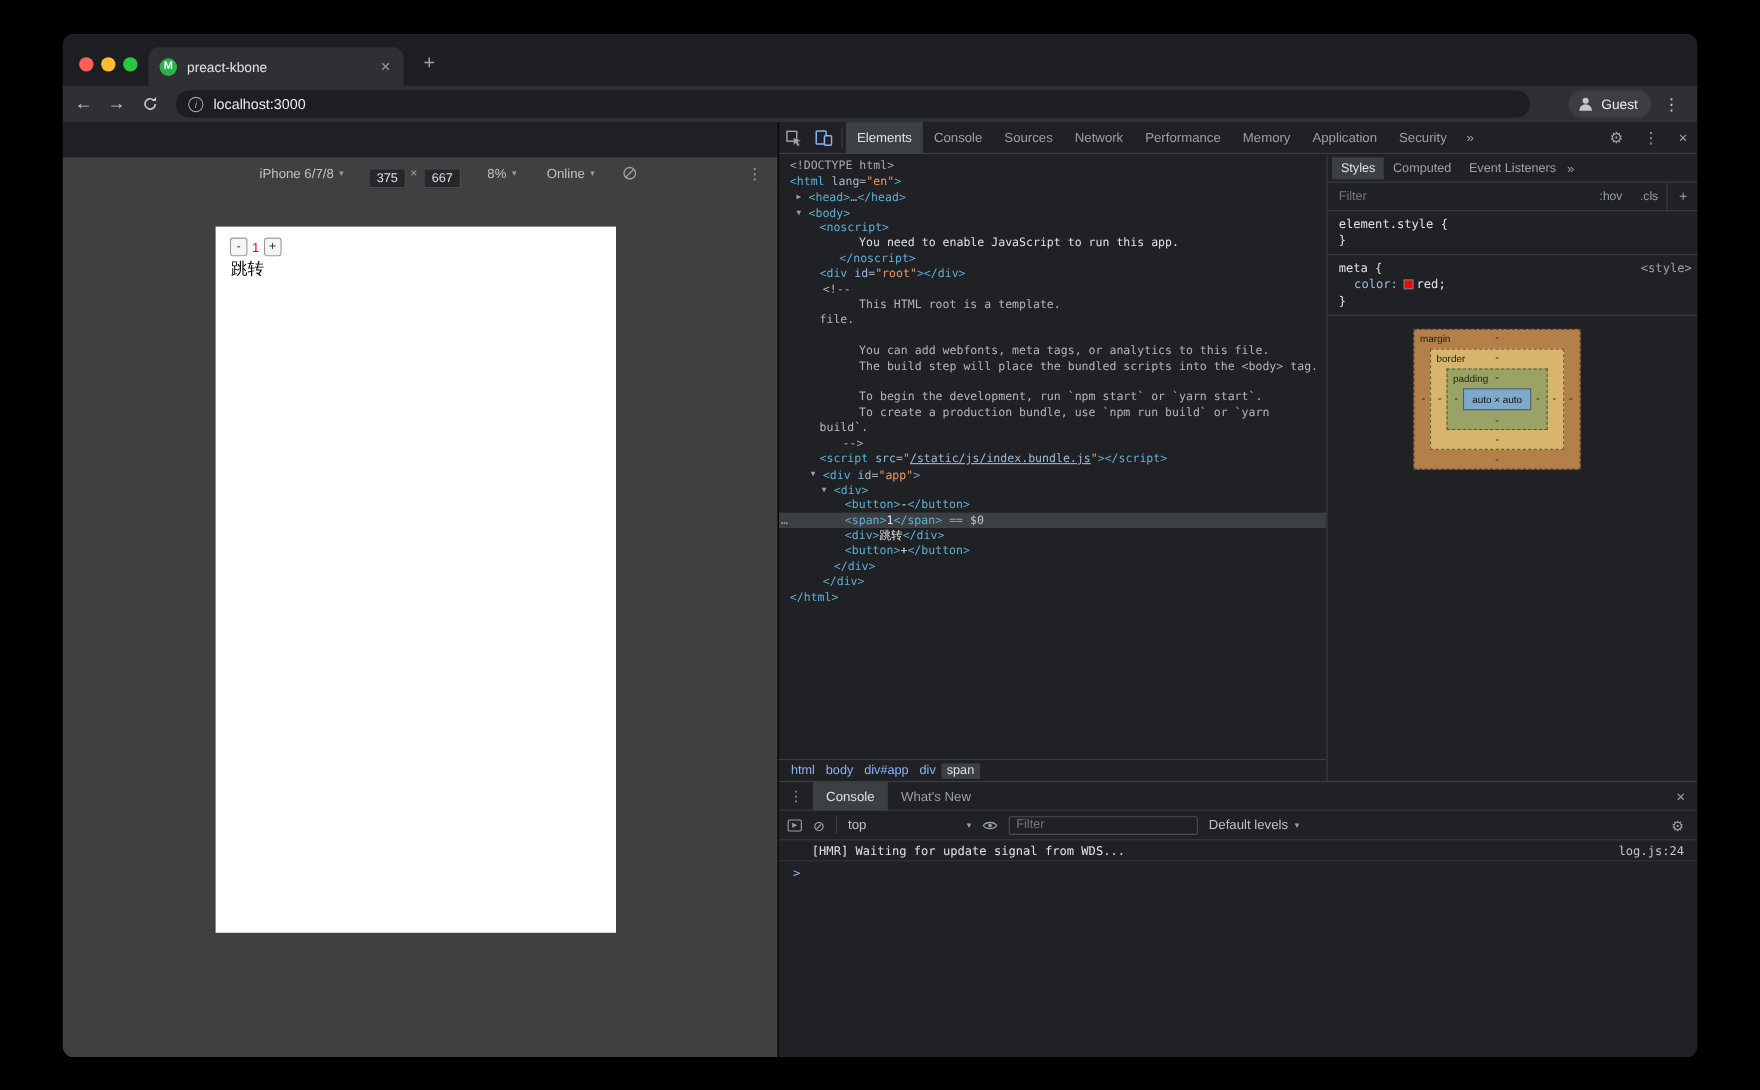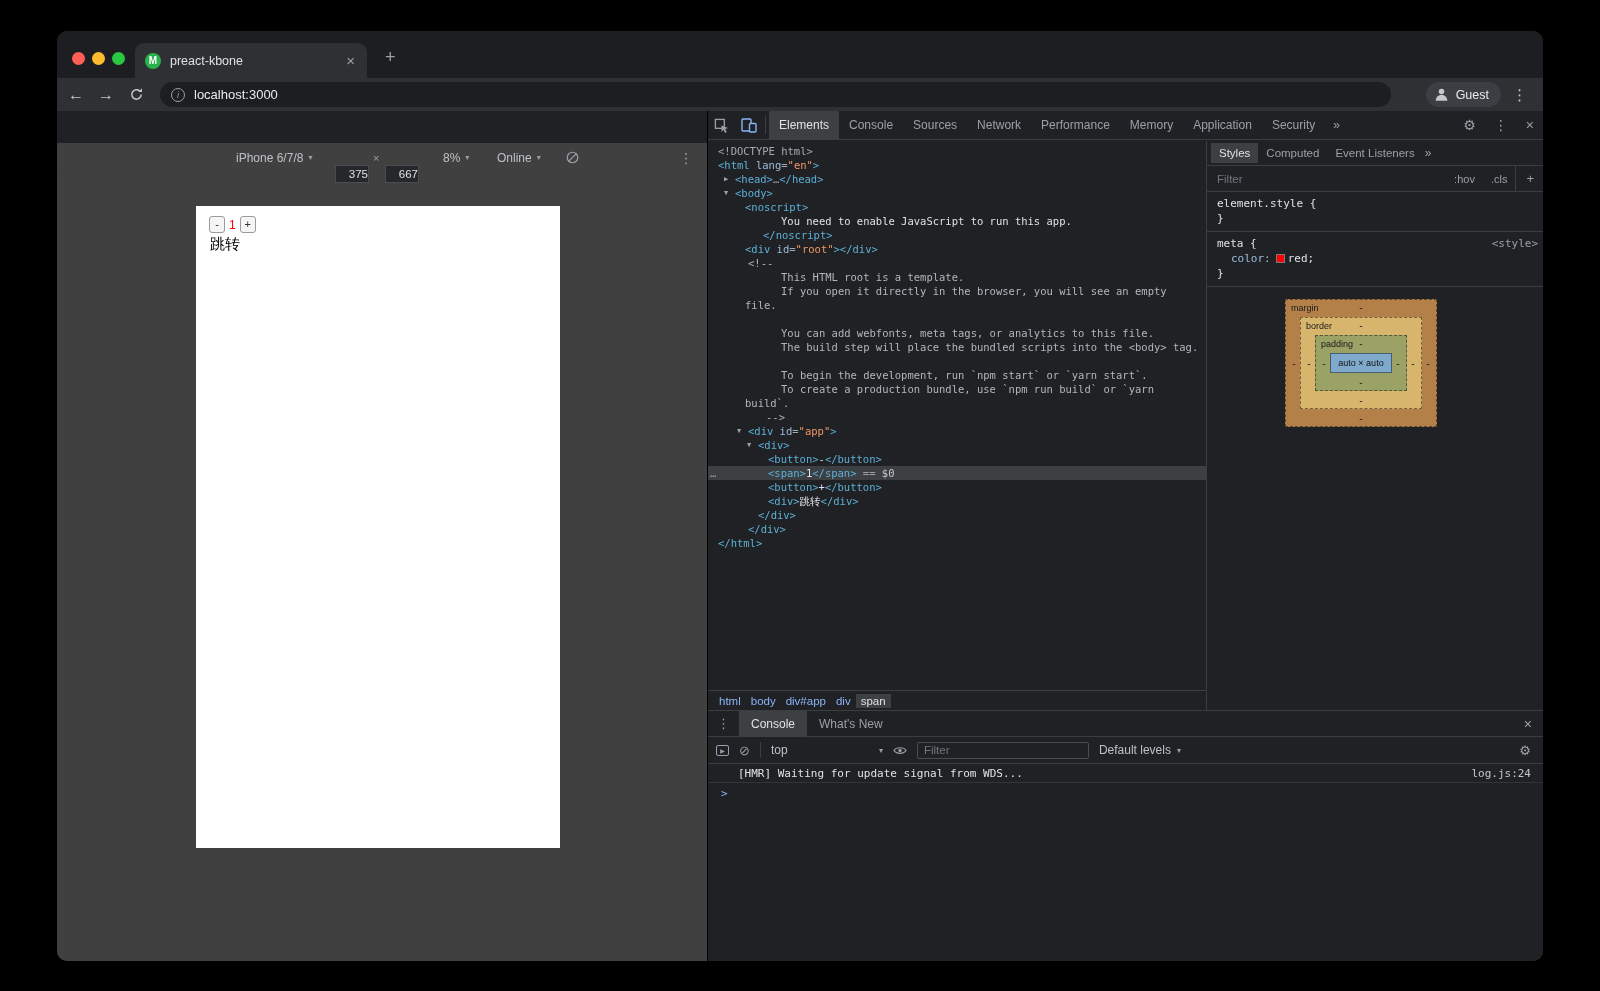--- a/index.html
+++ b/index.html
@@ -34,22 +34,22 @@
            display:flex; align-items:center; padding:0 12px 0 7px; gap:6px; color:#e8eaed; font-size:12.5px; }
   .menu-dots { position:absolute; right:12px; top:0; height:33px; display:flex; align-items:center; color:#c4c7cb; font-size:15px; padding:0 4px; }
 
   
   .page-area { position:absolute; left:0; top:80px; width:650px; bottom:0; background:#404040;margin-top:32px; }
   .device-bar { position:absolute; left:0; top:0; width:650px; height:29px; border-bottom:1px solid #3c3d40;
                 font-size:12px; color:#bdc1c6; }
   .dbar-item { position:absolute; top:0; height:29px; display:flex; align-items:center; gap:5px; color:#bdc1c6; }
   .dev-sel { left:179px; } .zoom { left:386px; } .throttle { left:440px; }
   .caret { font-size:8px; color:#9aa0a6; font-style:normal; }
-  .dim { position:absolute; top:22px; width:34px; height:18px; background:#26272b; border:1px solid #4a4c50;
-         color:#dfe1e5; font-size:11.5px; text-align:right; font-family:"Liberation Sans",sans-serif; outline:none; }
+  .dim { position:absolute; top:10px; width:34px; height:18px; background:#26272b; border:1px solid #4a4c50;
+         color:#dfe1e5; font-size:11.5px; text-align:center; font-family:"Liberation Sans",sans-serif; outline:none; }
   .dim.w { left:278px; } .dim.h { left:328px; }
   .times { position:absolute; left:316px; top:0; height:29px; display:flex; align-items:center; color:#9aa0a6; font-size:11px; }
   .rotate { position:absolute; left:508px; top:7px; }
   .bar-menu { position:absolute; right:10px; top:0; height:29px; display:flex; align-items:center; color:#9aa0a6; font-size:14px; padding:0 4px; }
 
   .viewport { position:absolute; left:139px; top:63px; width:364px; height:642px; background:#fff; }
   .vp-row { position:absolute; left:13px; top:10px; display:flex; align-items:center; }
   .vp-btn { width:16px; height:17px; font-size:11px; background:#f5f5f5; border:1px solid #9b9b9b; border-radius:3px;
             color:#333; font-family:"Liberation Sans",sans-serif; line-height:13px; }
   .vp-count { color:var(--count_color,#f00); font-size:12px; margin:0 4px; }
@@ -256,36 +256,36 @@
           <div class="line" style="padding-left: 10px;"><span class="tk-q">&lt;!DOCTYPE html&gt;</span></div>
           <div class="line" style="padding-left: 10px;"><span class="tk-g">&lt;html </span><span class="tk-a">lang</span><span class="tk-q">=</span><span class="tk-v">"en"</span><span class="tk-g">&gt;</span></div>
           <div class="line" style="padding-left: 27px;"><span class="arrow">▶</span><span class="tk-g">&lt;head&gt;</span><span class="tk-q">…</span><span class="tk-g">&lt;/head&gt;</span></div>
           <div class="line" style="padding-left: 27px;"><span class="arrow">▼</span><span class="tk-g">&lt;body&gt;</span></div>
           <div class="line" style="padding-left: 37px;"><span class="tk-g">&lt;noscript&gt;</span></div>
           <div class="line" style="padding-left: 73px;"><span class="tk-x">You need to enable JavaScript to run this app.</span></div>
           <div class="line" style="padding-left: 55px;"><span class="tk-g">&lt;/noscript&gt;</span></div>
           <div class="line" style="padding-left: 37px;"><span class="tk-g">&lt;div </span><span class="tk-a">id</span><span class="tk-q">=</span><span class="tk-v">"root"</span><span class="tk-g">&gt;&lt;/div&gt;</span></div>
           <div class="line" style="padding-left: 40px;"><span class="tk-c">&lt;!--</span></div>
           <div class="line" style="padding-left: 73px;"><span class="tk-c">This HTML root is a template.</span></div>
-          <div class="line" style="padding-left: 73px;"><span class="tk-c">If you open it directly in the browser, you will see an empty</span></div>
           <div class="line" style="padding-left: 37px;"><span class="tk-c">file.</span></div>
           <div class="line" style="padding-left: 10px;"></div>
           <div class="line" style="padding-left: 73px;"><span class="tk-c">You can add webfonts, meta tags, or analytics to this file.</span></div>
           <div class="line" style="padding-left: 73px;"><span class="tk-c">The build step will place the bundled scripts into the &lt;body&gt; tag.</span></div>
           <div class="line" style="padding-left: 10px;"></div>
           <div class="line" style="padding-left: 73px;"><span class="tk-c">To begin the development, run `npm start` or `yarn start`.</span></div>
           <div class="line" style="padding-left: 73px;"><span class="tk-c">To create a production bundle, use `npm run build` or `yarn</span></div>
           <div class="line" style="padding-left: 37px;"><span class="tk-c">build`.</span></div>
           <div class="line" style="padding-left: 58px;"><span class="tk-c">--&gt;</span></div>
+          <div class="line" style="padding-left: 37px;"><span class="tk-g">&lt;script </span><span class="tk-a">src</span><span class="tk-q">=</span><span class="tk-v">"</span><span class="tk-l">/static/js/index.bundle.js</span><span class="tk-v">"</span><span class="tk-g">&gt;&lt;/script&gt;</span></div>
           <div class="line" style="padding-left: 40px;"><span class="arrow">▼</span><span class="tk-g">&lt;div </span><span class="tk-a">id</span><span class="tk-q">=</span><span class="tk-v">"app"</span><span class="tk-g">&gt;</span></div>
           <div class="line" style="padding-left: 50px;"><span class="arrow">▼</span><span class="tk-g">&lt;div&gt;</span></div>
           <div class="line" style="padding-left: 60px;"><span class="tk-g">&lt;button&gt;</span><span class="tk-x">-</span><span class="tk-g">&lt;/button&gt;</span></div>
           <div class="line selected" style="padding-left: 60px;"><span class="gut">…</span><span class="tk-g">&lt;span&gt;</span><span class="tk-x">1</span><span class="tk-g">&lt;/span&gt;</span><span class="tk-e"> == </span><span class="tk-z">$0</span></div>
+          <div class="line" style="padding-left: 60px;"><span class="tk-g">&lt;div&gt;</span><span class="tk-x">跳转</span><span class="tk-g">&lt;/div&gt;</span></div>
           <div class="line" style="padding-left: 60px;"><span class="tk-g">&lt;button&gt;</span><span class="tk-x">+</span><span class="tk-g">&lt;/button&gt;</span></div>
-          <div class="line" style="padding-left: 60px;"><span class="tk-g">&lt;div&gt;</span><span class="tk-x">跳转</span><span class="tk-g">&lt;/div&gt;</span></div>
           <div class="line" style="padding-left: 50px;"><span class="tk-g">&lt;/div&gt;</span></div>
           <div class="line" style="padding-left: 40px;"><span class="tk-g">&lt;/div&gt;</span></div>
           <div class="line" style="padding-left: 10px;"><span class="tk-g">&lt;/html&gt;</span></div>
         </div>
 
       <div class="crumbs">
           <span class="crumb">html</span>
           <span class="crumb">body</span>
           <span class="crumb">div#app</span>
           <span class="crumb">div</span>

